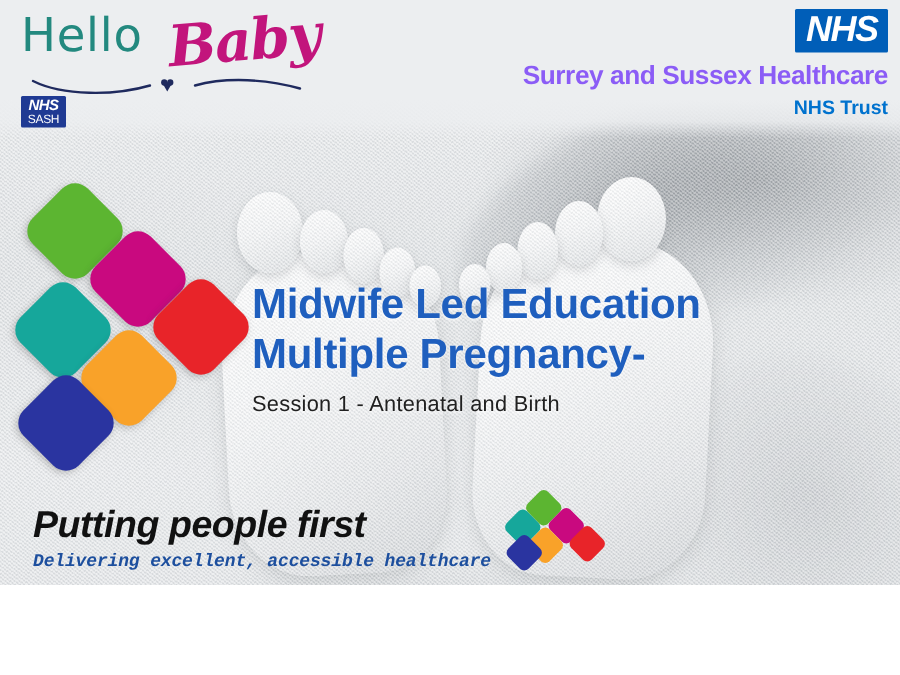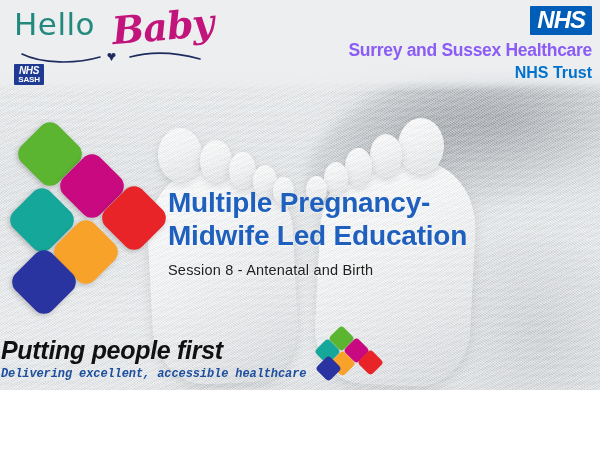--- a/index.html
+++ b/index.html
@@ -141,21 +141,21 @@
   }
   .nhs-sash-box .l1 {
     font-family: "Liberation Sans", sans-serif;
     font-weight: 700;
     font-style: italic;
     font-size: 10px;
     letter-spacing: -0.4px;
   }
   .nhs-sash-box .l2 {
     font-family: "Liberation Sans", sans-serif;
-    font-weight: 700;
+    font-weight: 400;
     font-size: 8px;
     letter-spacing: -0.2px;
   }
   .hb-edu {
     font-family: "DejaVu Sans", sans-serif;
     font-size: 17px;
     color: #2b3a6b;
   }
 
   
@@ -185,21 +185,21 @@
     font-weight: 700;
     font-size: 17.5px;
     color: #1a1a1a;
     letter-spacing: -0.3px;
     white-space: nowrap;
   }
   .trust-sub {
     margin-top: 3px;
     font-family: "Liberation Sans", sans-serif;
     font-weight: 700;
-    font-size: 16px;
+    font-size: 13px;
     color: #0072ce;
   }
 
   
   .diamonds {
     position: absolute;
     left: 12px; top: 128px;
     width: 140px; height: 185px;
   }
   .dia {
@@ -232,21 +232,21 @@
     font-family: "Liberation Sans", sans-serif;
     font-size: 14.5px;
     color: #212121;
     letter-spacing: 0.2px;
     text-shadow: 0 1px 2px rgba(255,255,255,0.8);
   }
 
   
   .footer {
     position: absolute;
-    left: 1px;
+    left: 22px;
     bottom: 10px;
     display: flex;
     align-items: flex-end;
     gap: 10px;
   }
   .footer-text { line-height: 1; }
   .pp-first {
     font-family: "Liberation Sans", sans-serif;
     font-style: italic;
     font-weight: 700;
@@ -336,23 +336,23 @@
   <div class="diamonds">
     <div class="dia" id="d0" style="left: 12px; top: 0px; background: rgb(92, 181, 49);"></div>
     <div class="dia" id="d1" style="left: 54px; top: 32px; background: rgb(201, 9, 127);"></div>
     <div class="dia" id="d2" style="left: 4px; top: 66px; background: rgb(22, 167, 155);"></div>
     <div class="dia" id="d3" style="left: 96px; top: 64px; background: rgb(232, 36, 41);"></div>
     <div class="dia" id="d4" style="left: 48px; top: 98px; background: rgb(249, 162, 41);"></div>
     <div class="dia" id="d5" style="left: 6px; top: 128px; background: rgb(42, 52, 160);"></div>
   </div>
 
   <div class="title-block">
+    <div class="title-line" style="color: rgb(31, 95, 190);">Midwife Led Education</div>
     <div class="title-line" style="color: rgb(31, 95, 190);">Multiple Pregnancy-</div>
-    <div class="title-line" style="color: rgb(31, 95, 190);">Midwife Led Education</div>
-    <div class="subtitle" style="color: rgb(33, 33, 33);">Session 8 - Antenatal and Birth</div>
+    <div class="subtitle" style="color: rgb(33, 33, 33);">Session 1 - Antenatal and Birth</div>
   </div>
 
   <div class="footer">
     <div class="footer-text">
       <div class="pp-first" style="color: rgb(17, 17, 17);">Putting people first</div>
       <div class="pp-sub" style="color: rgb(29, 79, 158);">Delivering excellent, accessible healthcare</div>
     </div>
     <div class="mini-diamonds">
       <div class="mdia" id="m0" style="left: 16px; top: 0px; background: rgb(92, 181, 49);"></div>
       <div class="mdia" id="m1" style="left: 31px; top: 12px; background: rgb(201, 9, 127);"></div>

